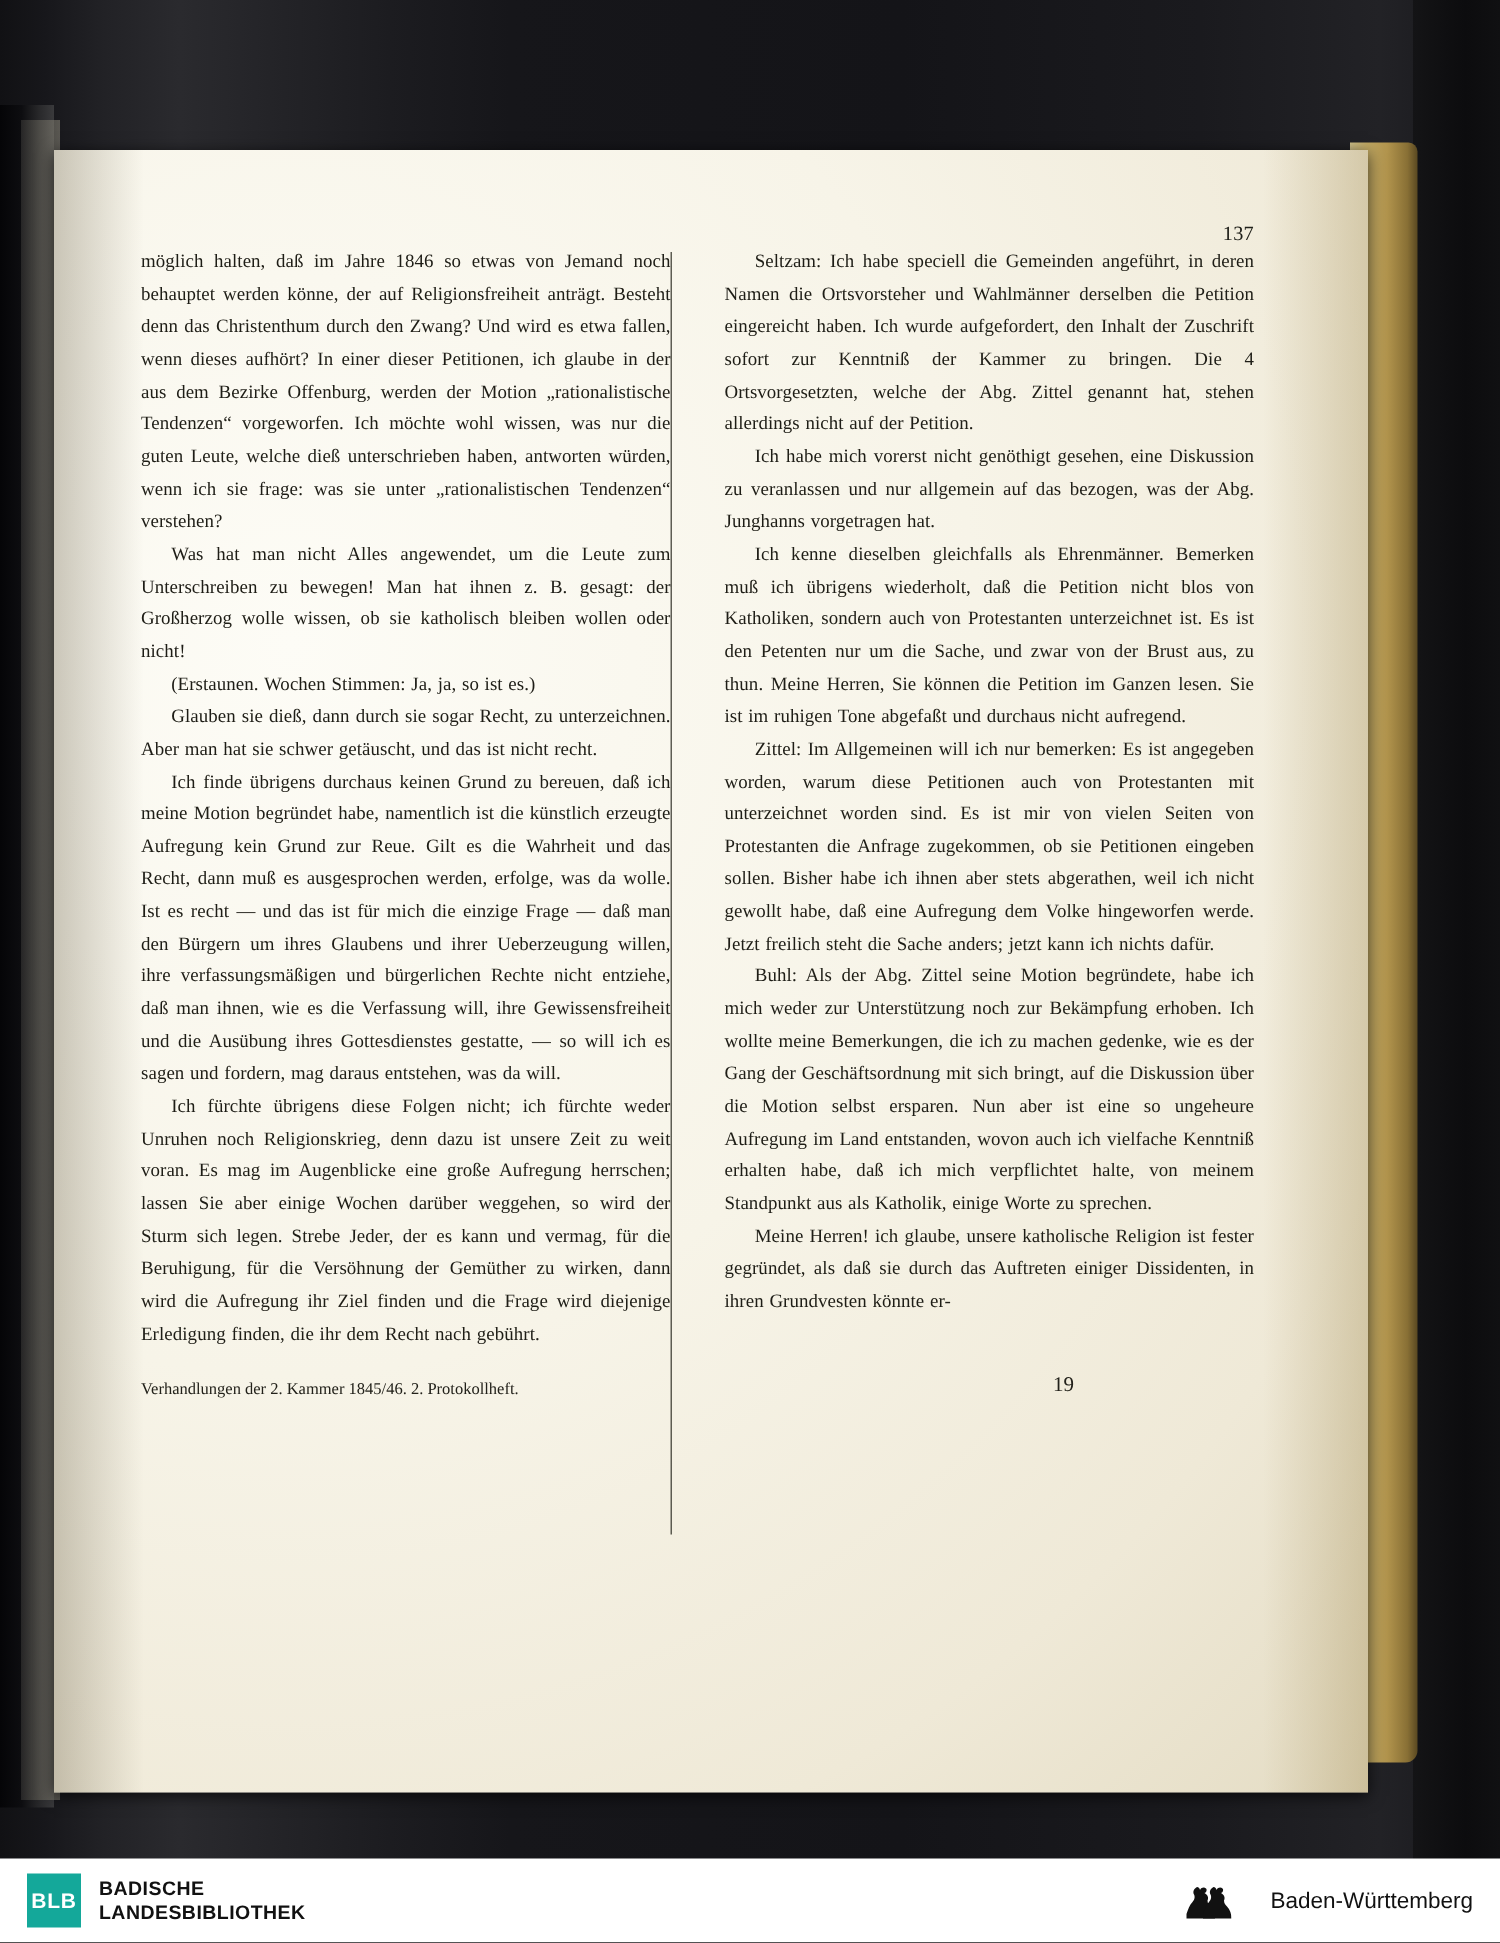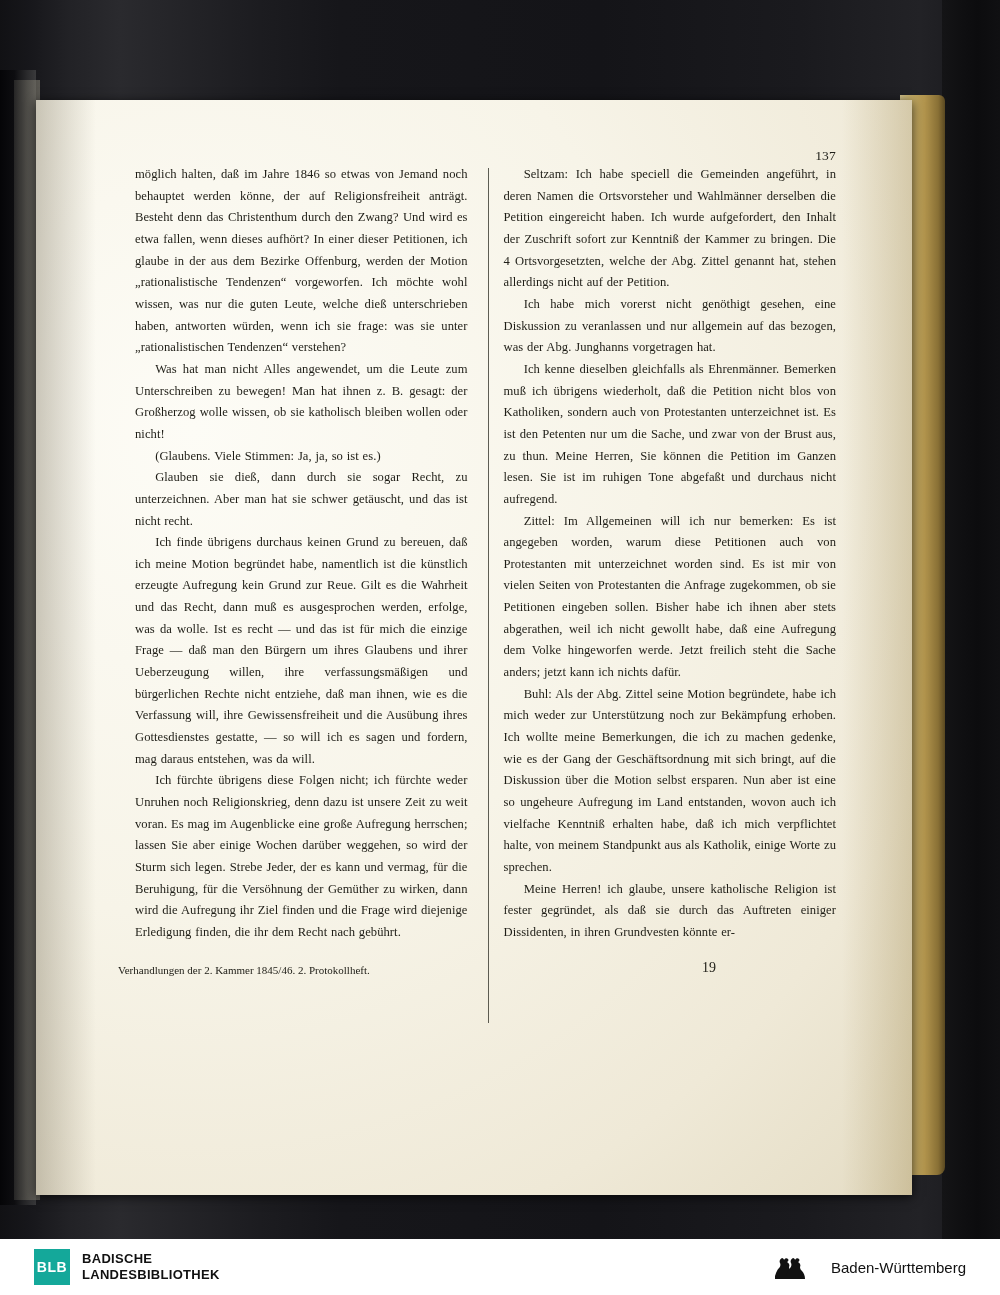--- a/index.html
+++ b/index.html
@@ -114,21 +114,20 @@
   }
   .running-head .pg {
     float: right;
     font-weight: normal;
   }
 
   .columns {
     display: flex;
     gap: 0;
     position: relative;
-    margin-left: 41px;
   }
   .col {
     width: 353px;
     font-size: 12.6px;
     line-height: 1.72;
     text-align: justify;
     color: #1e1d16;
     letter-spacing: .05px;
     word-spacing: .6px;
   }
@@ -146,37 +145,36 @@
   .col p { margin: 0; text-indent: 1.6em; }
   .col p.noindent { text-indent: 0; }
 
   .footline {
     margin-top: 16px;
     font-size: 11px;
     color: #22211a;
     display: flex;
     justify-content: space-between;
     align-items: flex-end;
-    margin-left: 24px;
   }
   .footline .sig {
     font-size: 14px;
     margin-right: 120px;
   }
 
   
   .bottom-bar {
     position: absolute;
     left: 0; bottom: 0;
     width: 1000px; height: 56px;
     background: #ffffff;
     display: flex;
     align-items: center;
     justify-content: space-between;
-    padding: 0 34px;
+    padding: 0 18px;
     box-sizing: border-box;
     font-family: "Liberation Sans", sans-serif;
   }
   .brand { display: flex; align-items: center; gap: 12px; }
   .blb-logo {
     width: 36px; height: 36px;
     background: #14a89a;
     color: #fff;
     font-size: 14px;
     font-weight: bold;
@@ -212,21 +210,21 @@
     <div class="running-head">
       <span class="pg">137</span>
     </div>
 
     <div class="columns">
       <div class="colrule"></div>
 
       <div class="col left">
         <p class="noindent">möglich halten, daß im Jahre 1846 so etwas von Jemand noch behauptet werden könne, der auf Religionsfreiheit anträgt. Besteht denn das Christenthum durch den Zwang? Und wird es etwa fallen, wenn dieses aufhört? In einer dieser Petitionen, ich glaube in der aus dem Bezirke Offenburg, werden der Motion „rationalistische Tendenzen“ vorgeworfen. Ich möchte wohl wissen, was nur die guten Leute, welche dieß unterschrieben haben, antworten würden, wenn ich sie frage: was sie unter „rationalistischen Tendenzen“ verstehen?</p>
         <p>Was hat man nicht Alles angewendet, um die Leute zum Unterschreiben zu bewegen! Man hat ihnen z. B. gesagt: der Großherzog wolle wissen, ob sie katholisch bleiben wollen oder nicht!</p>
-        <p>(Glaubens. Viele Stimmen: Ja, ja, so ist es.)</p>
+        <p>(Erstaunen. Wochen Stimmen: Ja, ja, so ist es.)</p>
         <p>Glauben sie dieß, dann durch sie sogar Recht, zu unterzeichnen. Aber man hat sie schwer getäuscht, und das ist nicht recht.</p>
         <p>Ich finde übrigens durchaus keinen Grund zu bereuen, daß ich meine Motion begründet habe, namentlich ist die künstlich erzeugte Aufregung kein Grund zur Reue. Gilt es die Wahrheit und das Recht, dann muß es ausgesprochen werden, erfolge, was da wolle. Ist es recht — und das ist für mich die einzige Frage — daß man den Bürgern um ihres Glaubens und ihrer Ueberzeugung willen, ihre verfassungsmäßigen und bürgerlichen Rechte nicht entziehe, daß man ihnen, wie es die Verfassung will, ihre Gewissensfreiheit und die Ausübung ihres Gottesdienstes gestatte, — so will ich es sagen und fordern, mag daraus entstehen, was da will.</p>
         <p>Ich fürchte übrigens diese Folgen nicht; ich fürchte weder Unruhen noch Religionskrieg, denn dazu ist unsere Zeit zu weit voran. Es mag im Augenblicke eine große Aufregung herrschen; lassen Sie aber einige Wochen darüber weggehen, so wird der Sturm sich legen. Strebe Jeder, der es kann und vermag, für die Beruhigung, für die Versöhnung der Gemüther zu wirken, dann wird die Aufregung ihr Ziel finden und die Frage wird diejenige Erledigung finden, die ihr dem Recht nach gebührt.</p>
       </div>
 
       <div class="col right">
         <p>Seltzam: Ich habe speciell die Gemeinden angeführt, in deren Namen die Ortsvorsteher und Wahlmänner derselben die Petition eingereicht haben. Ich wurde aufgefordert, den Inhalt der Zuschrift sofort zur Kenntniß der Kammer zu bringen. Die 4 Ortsvorgesetzten, welche der Abg. Zittel genannt hat, stehen allerdings nicht auf der Petition.</p>
         <p>Ich habe mich vorerst nicht genöthigt gesehen, eine Diskussion zu veranlassen und nur allgemein auf das bezogen, was der Abg. Junghanns vorgetragen hat.</p>
         <p>Ich kenne dieselben gleichfalls als Ehrenmänner. Bemerken muß ich übrigens wiederholt, daß die Petition nicht blos von Katholiken, sondern auch von Protestanten unterzeichnet ist. Es ist den Petenten nur um die Sache, und zwar von der Brust aus, zu thun. Meine Herren, Sie können die Petition im Ganzen lesen. Sie ist im ruhigen Tone abgefaßt und durchaus nicht aufregend.</p>
         <p>Zittel: Im Allgemeinen will ich nur bemerken: Es ist angegeben worden, warum diese Petitionen auch von Protestanten mit unterzeichnet worden sind. Es ist mir von vielen Seiten von Protestanten die Anfrage zugekommen, ob sie Petitionen eingeben sollen. Bisher habe ich ihnen aber stets abgerathen, weil ich nicht gewollt habe, daß eine Aufregung dem Volke hingeworfen werde. Jetzt freilich steht die Sache anders; jetzt kann ich nichts dafür.</p>

